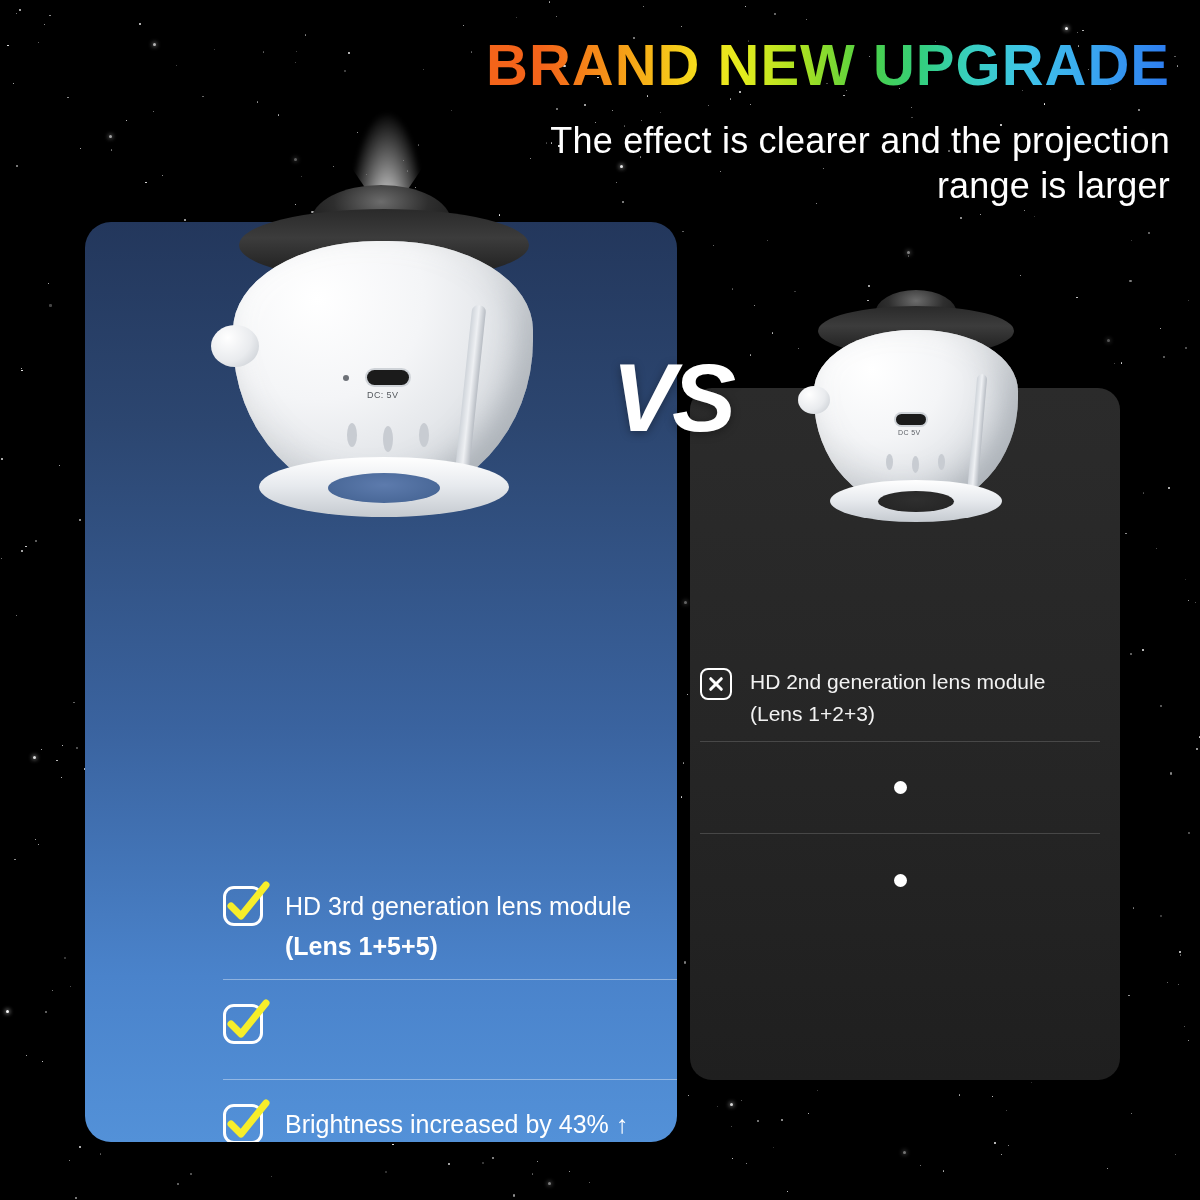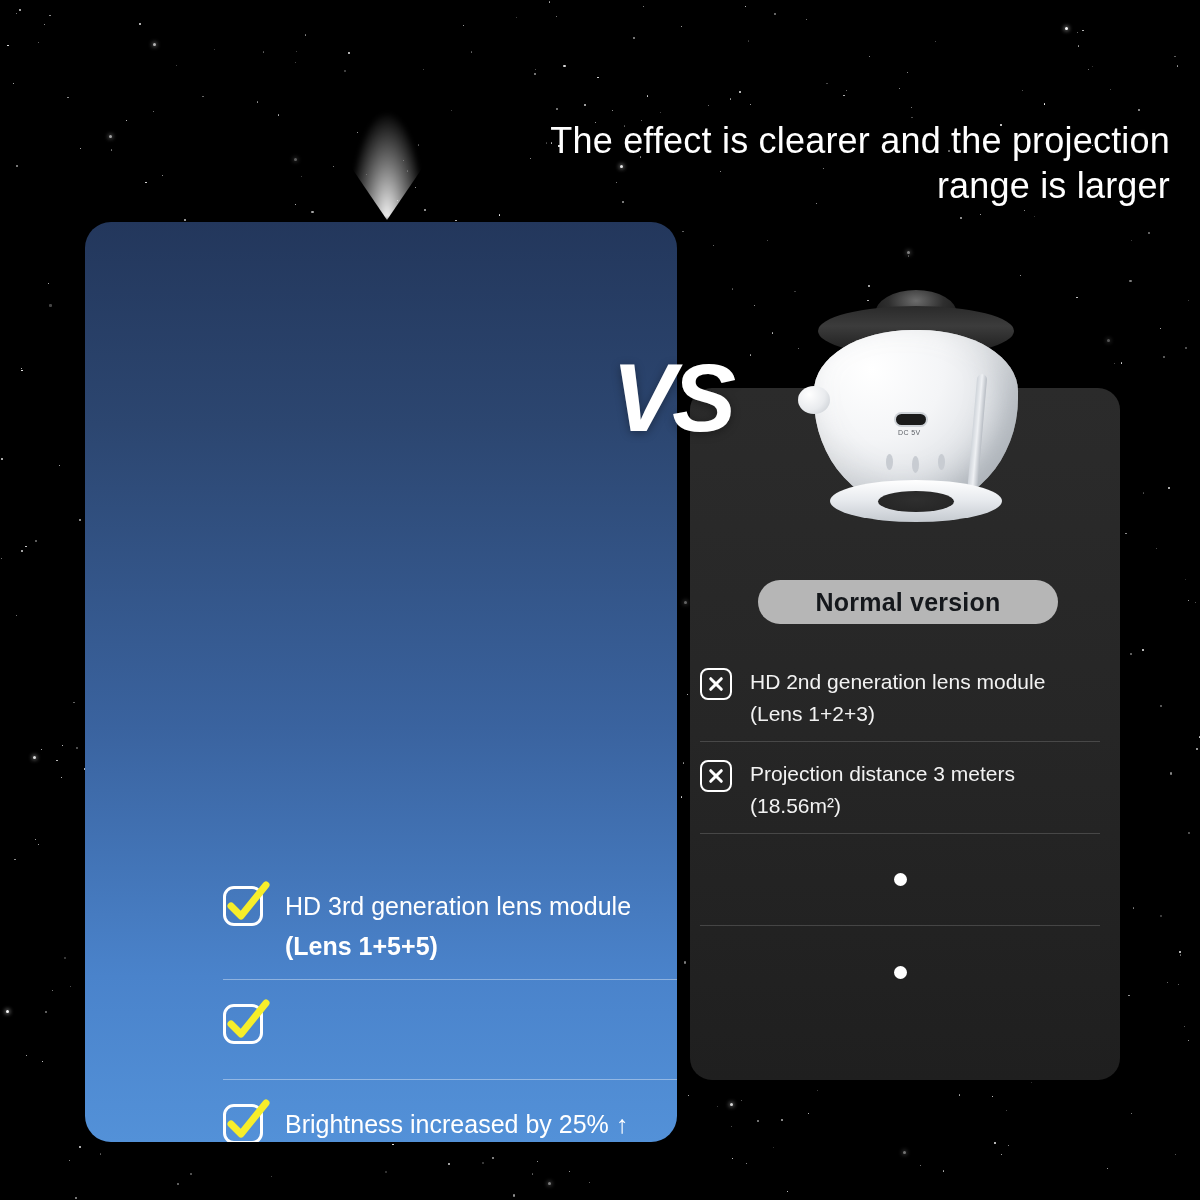--- a/index.html
+++ b/index.html
@@ -464,74 +464,80 @@
         </span>
       </div>
 
       <div class="row-pro">
         <span class="chk">
           <svg width="50" height="50" viewBox="0 0 50 50">
             <path d="M9 26 L19 36 L44 5" fill="none" stroke="#f7ee2a" stroke-width="7" stroke-linecap="round" stroke-linejoin="round"></path>
           </svg>
         </span>
         <span class="txt">
-          <span>Brightness increased by 25% ↑</span>
+          <span>Brightness increased by 43% ↑</span>
         </span>
       </div>
 
     </div>
   </div>
 
   <div class="card-normal">
-    <div class="badge-normal" style="left:68px; top:192px;">
-      <span>Normal version</span>
-    </div>
 
     <div class="list-normal" style="left:10px; top:262px; width:400px;">
       <div class="row-normal">
         <span class="xbox"></span>
         <span class="txt">
           <span>HD 2nd generation lens module</span>
           <span class="sub">(Lens 1+2+3)</span>
         </span>
       </div>
 
-      <div class="row-normal">
-        <span class="xbox"></span>
-        <span class="txt">
-          <span>Projection distance 3 meters</span>
-          <span class="sub">(18.56m²)</span>
-        </span>
-      </div>
 
       <div class="row-normal row-empty">
         <span class="dot-placeholder"></span>
       </div>
 
       <div class="row-normal row-empty">
         <span class="dot-placeholder"></span>
       </div>
     </div>
   </div>
 
   <div class="beam-pro"></div>
+  <div class="device" style="left:215px; top:185px; width:330px; height:340px;">
+    <div class="dev-dome" style="left:96px; top:0px; width:140px; height:56px;"></div>
+    <div class="dev-collar" style="left:24px; top:24px; width:290px; height:72px;"></div>
+    <div class="dev-body" style="left:18px; top:56px; width:300px; height:262px;"></div>
+    <div class="dev-knob" style="left:-4px; top:140px; width:48px; height:42px;"></div>
+    <div class="dev-port" style="left:152px; top:185px; width:42px; height:15px;"></div>
+    <div class="dev-port-label" style="left:152px; top:205px;">DC: 5V</div>
+    <div class="dev-dot" style="left:128px; top:190px; width:6px; height:6px;"></div>
+    <div class="dev-vent" style="left:132px; top:238px; width:10px; height:24px;"></div>
+    <div class="dev-vent" style="left:168px; top:241px; width:10px; height:26px;"></div>
+    <div class="dev-vent" style="left:204px; top:238px; width:10px; height:24px;"></div>
+    <div class="dev-arm" style="left:248px; top:120px; width:14px; height:180px; transform:rotate(6deg); border-radius:6px;"></div>
+    <div class="dev-stand-ring" style="left:44px; top:272px; width:250px; height:60px;"></div>
+    <div class="dev-stand-hole" style="left:113px; top:288px; width:112px; height:30px;"></div>
+  </div>
 
   <div class="beam-normal"></div>
   <div class="device" style="left:800px; top:290px; width:230px; height:245px;">
     <div class="dev-dome" style="left:75px; top:0px; width:82px; height:36px;"></div>
     <div class="dev-collar" style="left:18px; top:16px; width:196px; height:50px;"></div>
     <div class="dev-body" style="left:14px; top:40px; width:204px; height:180px;"></div>
     <div class="dev-knob" style="left:-2px; top:96px; width:32px; height:28px;"></div>
     <div class="dev-port" style="left:96px; top:124px; width:30px; height:11px; border-radius:7px;"></div>
     <div class="dev-port-label" style="left:98px; top:139px; font-size:7px; color:#5b5f65;">DC 5V</div>
     <div class="dev-vent" style="left:86px; top:164px; width:7px; height:16px;"></div>
     <div class="dev-vent" style="left:112px; top:166px; width:7px; height:17px;"></div>
     <div class="dev-vent" style="left:138px; top:164px; width:7px; height:16px;"></div>
     <div class="dev-arm" style="left:172px; top:84px; width:10px; height:124px; transform:rotate(5deg); border-radius:5px;"></div>
     <div class="dev-stand-ring" style="left:30px; top:190px; width:172px; height:42px;"></div>
     <div class="dev-stand-hole dark" style="left:78px; top:201px; width:76px; height:21px;"></div>
   </div>
 
+  <div class="headline">BRAND NEW UPGRADE</div>
   <div class="subtitle">The effect is clearer and the projection range is larger</div>
 
   <div class="vs">VS</div>
 
 </div>
 
 </body></html>

